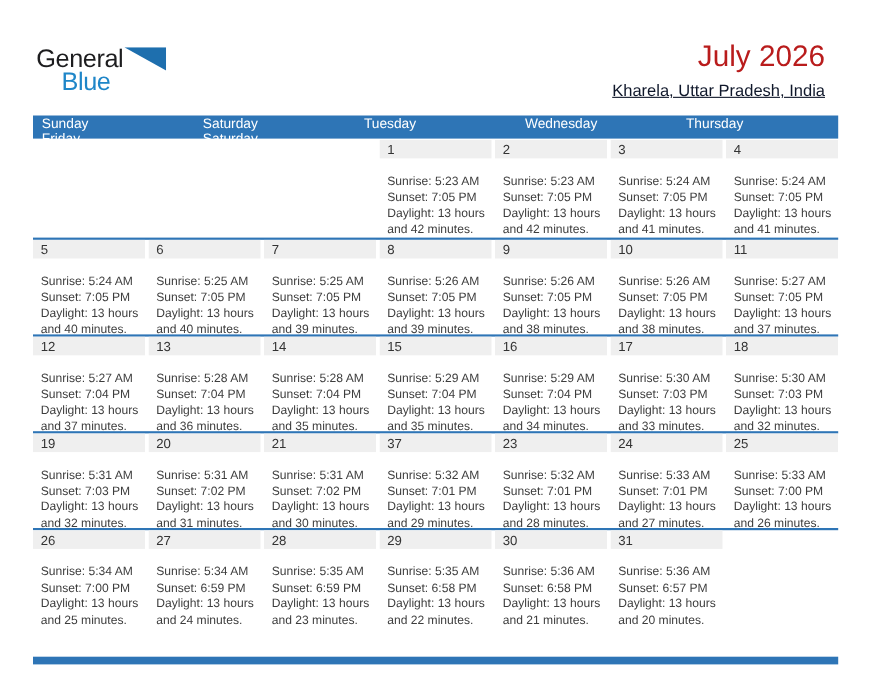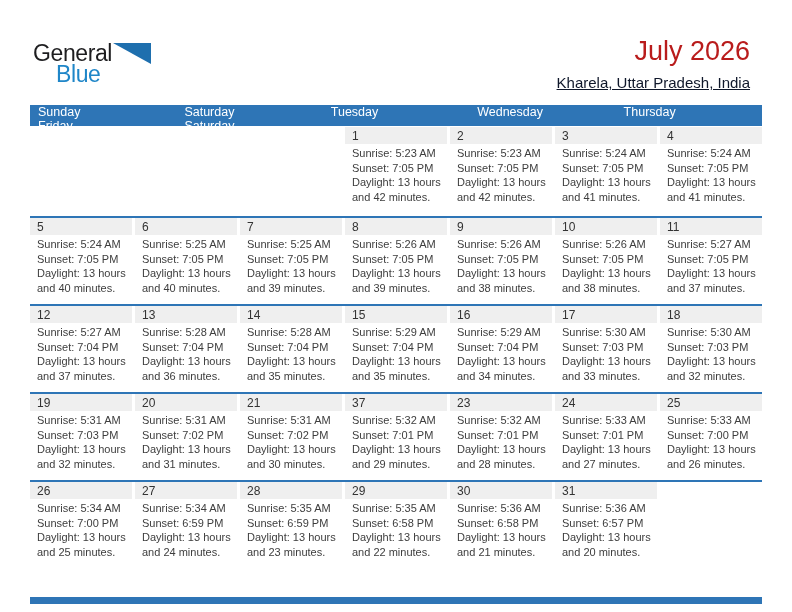--- a/index.html
+++ b/index.html
@@ -25,21 +25,21 @@
 
   .weeks { width:732px; }
   .week-row { display:grid; grid-template-columns:repeat(7,1fr); column-gap:3px; height:89px; }
   .week-row.with-line { border-top:2px solid #2e75b6; height:88px; }
   .week-row:first-child { margin-top:1px; }
 
   .day-cell { overflow:hidden; }
   .day-bar { height:17px; background:#efefef; display:flex; align-items:center; }
   .day-cell.empty .day-bar { background:transparent; }
   .day-num { font-size:12px; color:#333333; padding-left:7px; }
-  .day-details { padding:2px 2px 0 7px; font-size:11px; line-height:14.6px; color:#3d3d3d; }
+  .day-details { padding:2px 2px 0 7px; font-size:11px; line-height:14.6px; color:#3d3d3d;margin-top:12px; }
   .day-details div { max-width:100px; }
 
   .footer-rule { position:absolute; left:30px; top:597px; width:732px; height:7px; background:#2e75b6; }
 </style>
 </head>
 <body>
 
 <div class="page">
 
   <div class="logo">

